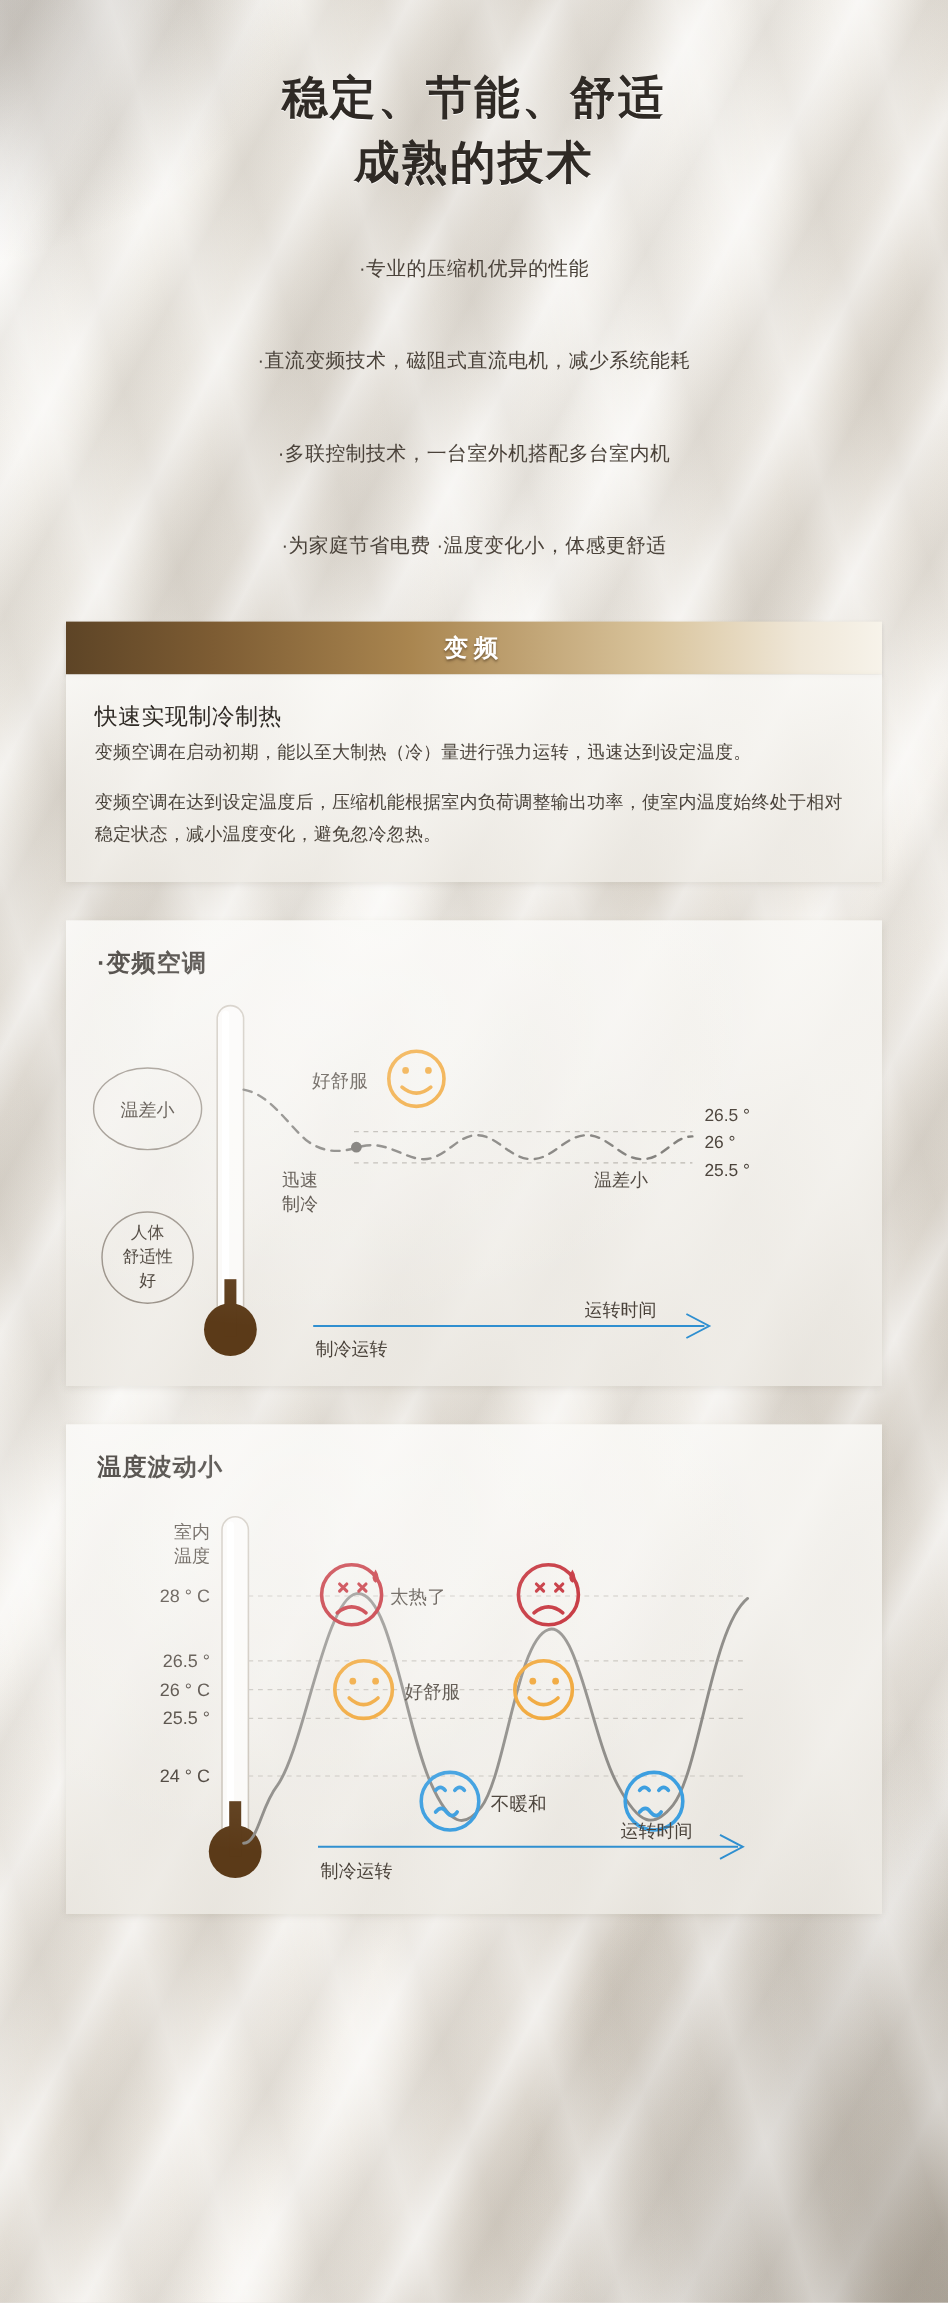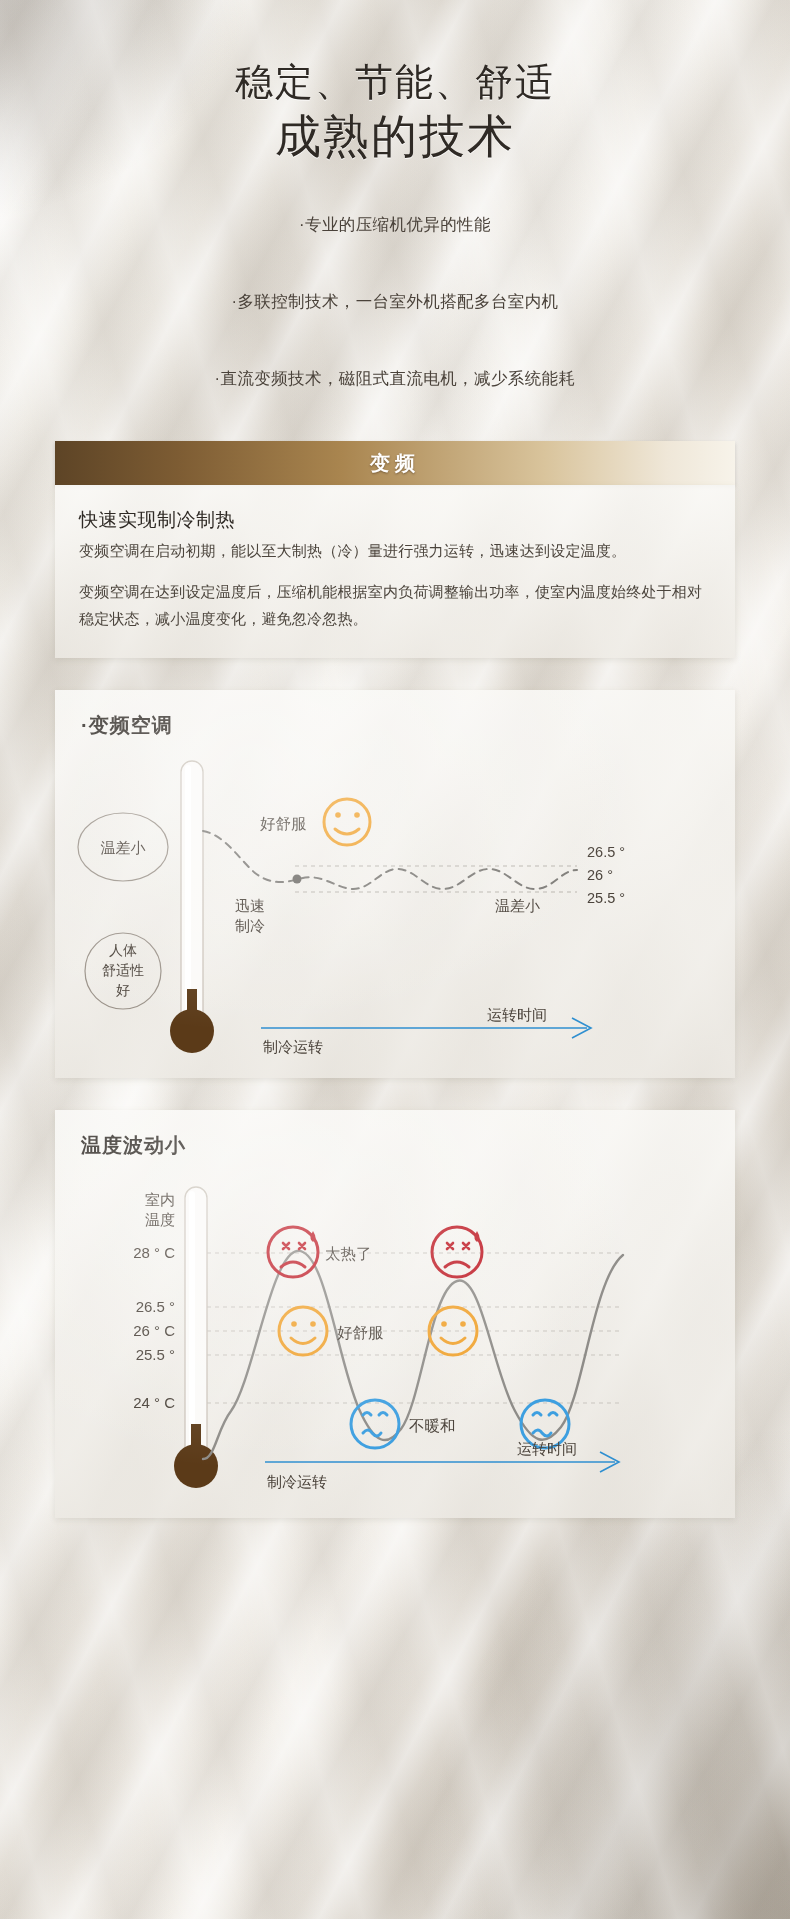--- a/index.html
+++ b/index.html
@@ -58,30 +58,30 @@
     position: relative;
     width: 790px;
     height: 1919px;
   }
 
   
   .headline {
     text-align: center;
     padding-top: 54px;
     color: #2f2a25;
-    font-weight: normal;
+    font-weight: bold;
     letter-spacing: 2px;
   }
   .headline .l1 {
     font-size: 38px;
     line-height: 56px;
     text-shadow: 0 1px 0 rgba(255,255,255,.8);
   }
   .headline .l2 {
-    font-size: 46px;
+    font-size: 38px;
     line-height: 52px;
     text-shadow: 0 1px 0 rgba(255,255,255,.8);
   }
 
   .bullets {
     margin-top: 26px;
     text-align: center;
     color: #4a423a;
     font-size: 16.5px;
     line-height: 29px;
@@ -171,22 +171,23 @@
 
 <div id="page">
 
   <div class="headline">
     <div class="l1">稳定、节能、舒适</div>
     <div class="l2">成熟的技术</div>
   </div>
 
   <div class="bullets">
     <div>·专业的压缩机优异的性能</div>
+    <div>·直流变频技术，磁阻式直流电机，减少系统能耗</div>
     <div>·多联控制技术，一台室外机搭配多台室内机</div>
-    <div>·直流变频技术，磁阻式直流电机，减少系统能耗</div>
+    <div>·为家庭节省电费 ·温度变化小，体感更舒适</div>
   </div>
 
   <div class="band-wrap">
     <div class="band">
       <span>变频</span>
     </div>
     <div class="band-body">
       <h3>快速实现制冷制热</h3>
       <p>变频空调在启动初期，能以至大制热（冷）量进行强力运转，迅速达到设定温度。</p>
       <div class="gap"></div>

